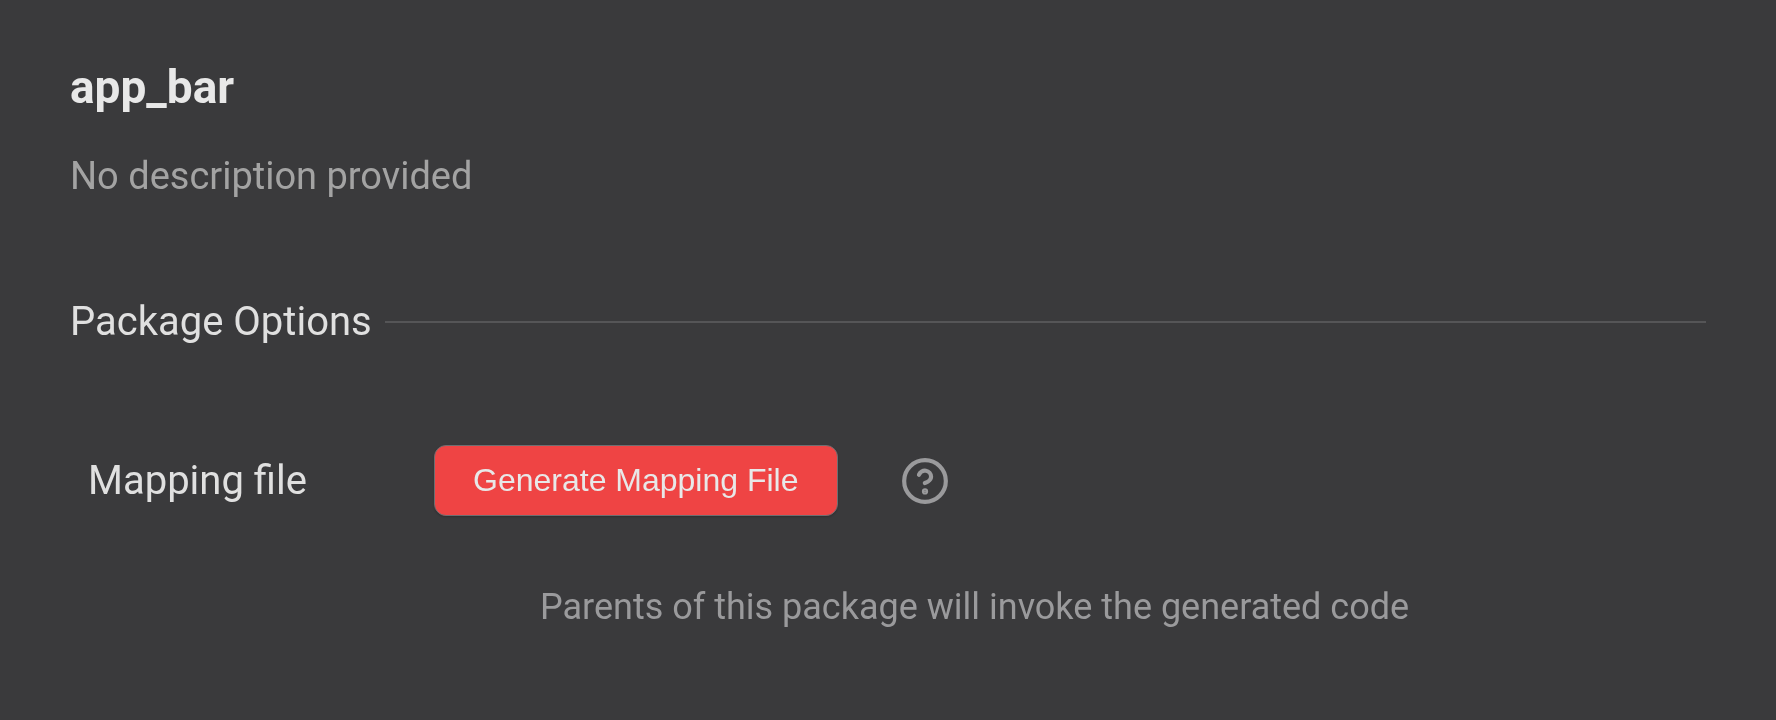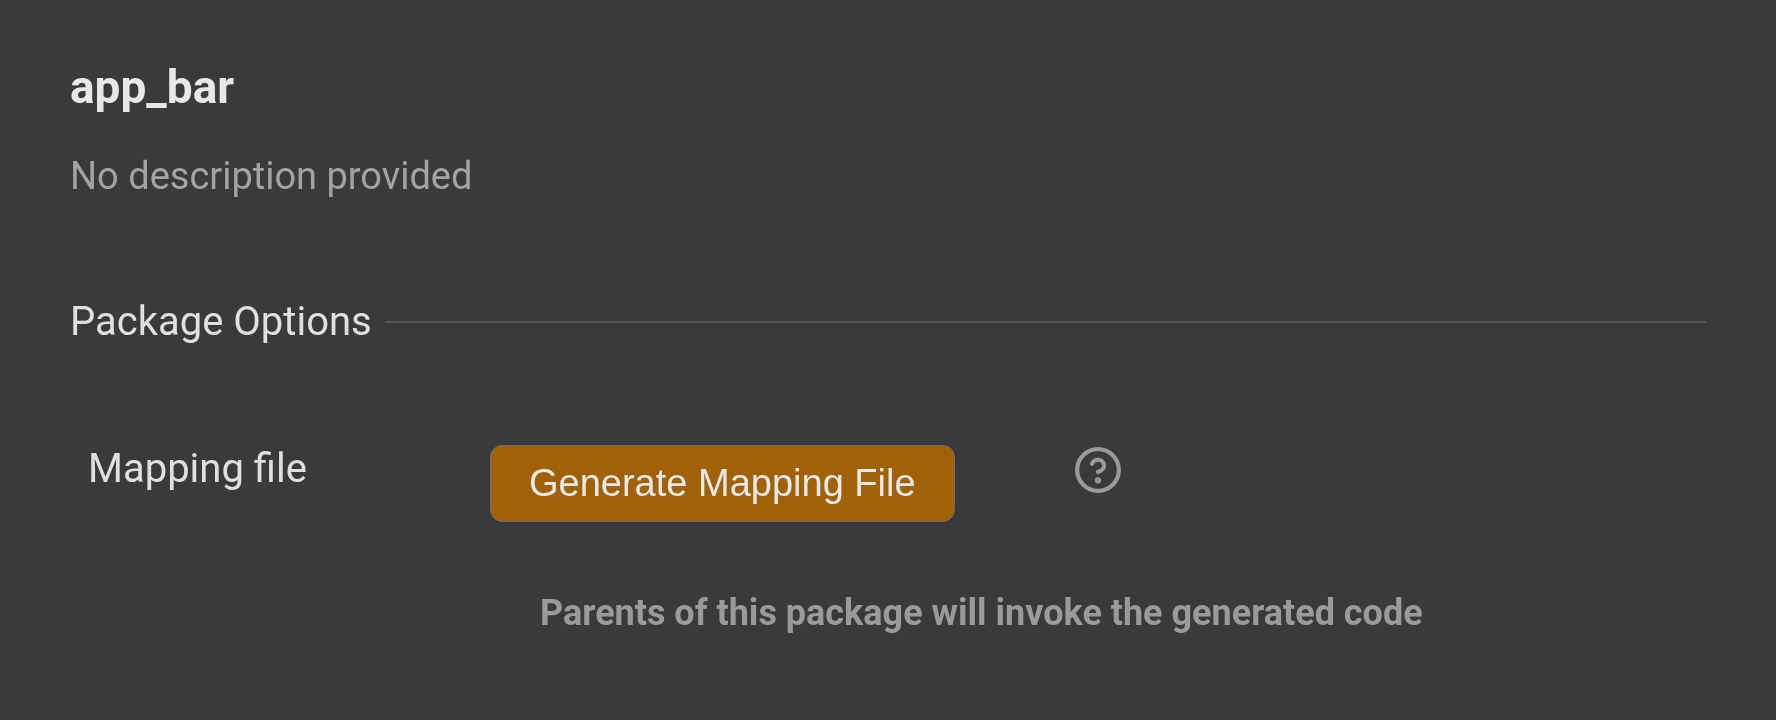--- a/index.html
+++ b/index.html
@@ -42,37 +42,37 @@
       color: #e0e0e0;
       white-space: nowrap;
     }
     .section-divider {
       flex: 1;
       height: 2px;
       background-color: #555557;
     }
     .option-row {
       display: flex;
-      align-items: flex-start;
-      gap: 92px;
+      align-items: center;
+      gap: 36px;
       padding-left: 18px;
       margin-bottom: 70px;
     }
     .option-label {
       font-size: 40px;
       font-weight: 400;
       color: #e0e0e0;
       width: 310px;
     }
     .button {
-      background-color: #a16207;
+      background-color: #ef4444;
       border: 1px solid #6e6e71;
       border-radius: 12px;
       padding: 16px 38px;
-      font-size: 38px;
+      font-size: 32px;
       font-weight: 400;
       color: #e8e8e8;
       cursor: pointer;
       box-shadow: 0 1px 2px rgba(0,0,0,0.2);
     }
     .help-icon {
       width: 50px;
       height: 50px;
       margin-left: 26px;
       display: flex;
@@ -82,21 +82,21 @@
     }
     .help-icon svg {
       width: 50px;
       height: 50px;
     }
     .hint-row {
       padding-left: 470px;
     }
     .hint-text {
       font-size: 36px;
-      font-weight: 700;
+      font-weight: 400;
       color: #9a9a9c;
     }
   </style>
 </head>
 <body>
 
 <div class="container">
   <h1 class="title">app_bar</h1>
   <div class="description">No description provided</div>
 

